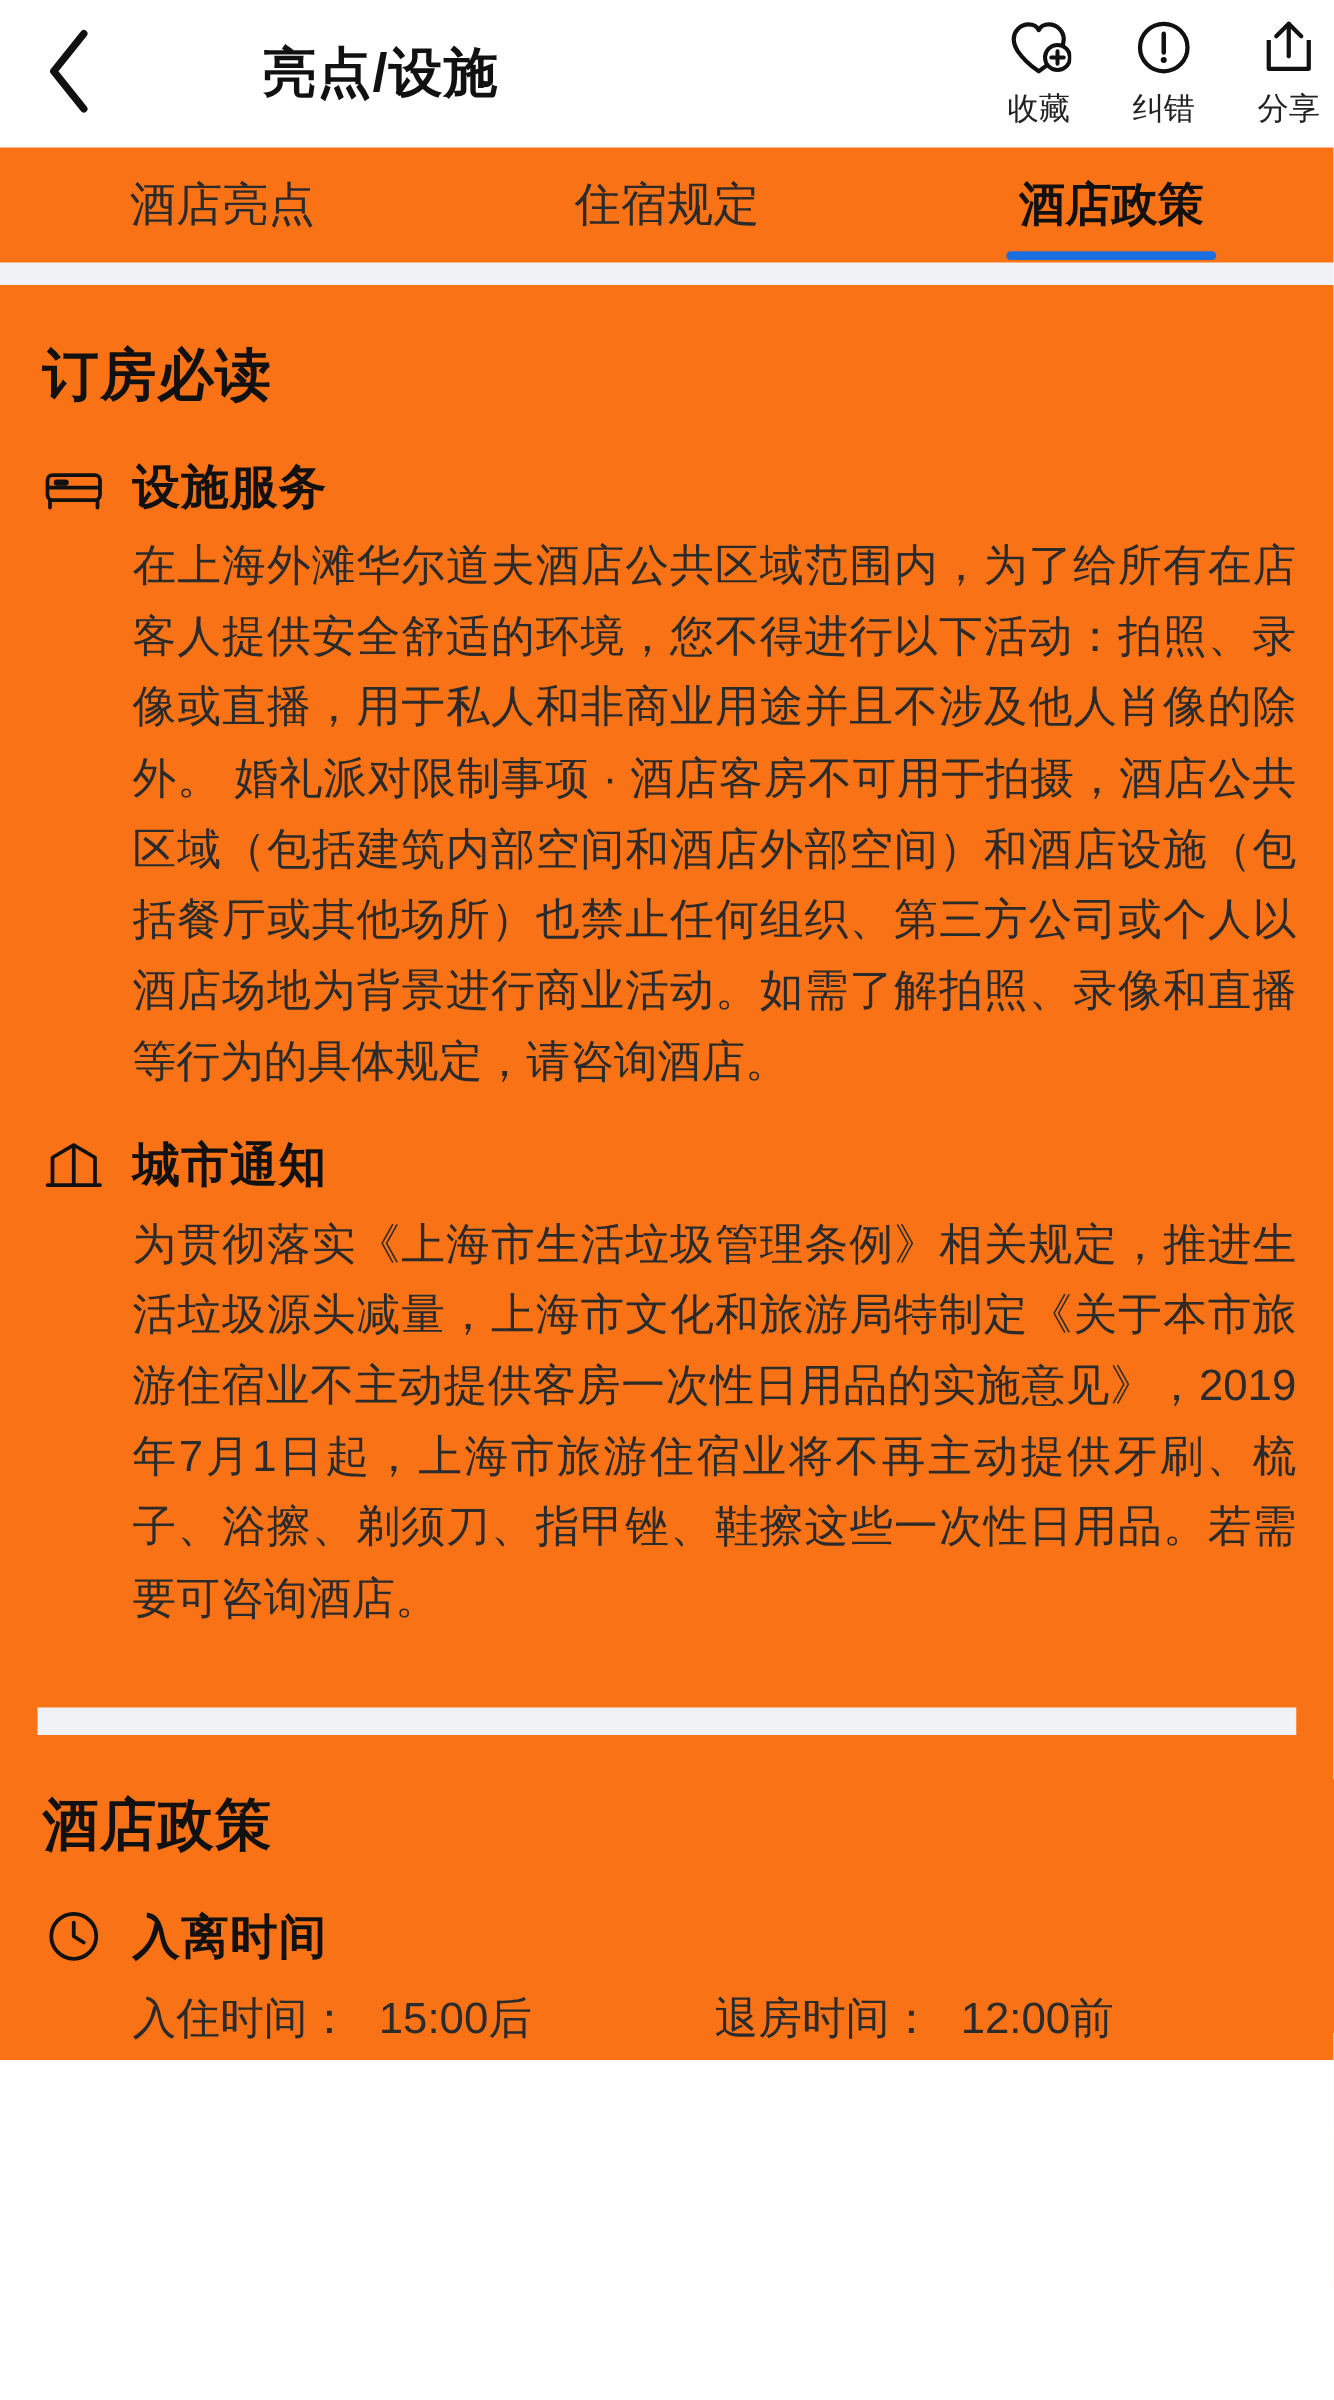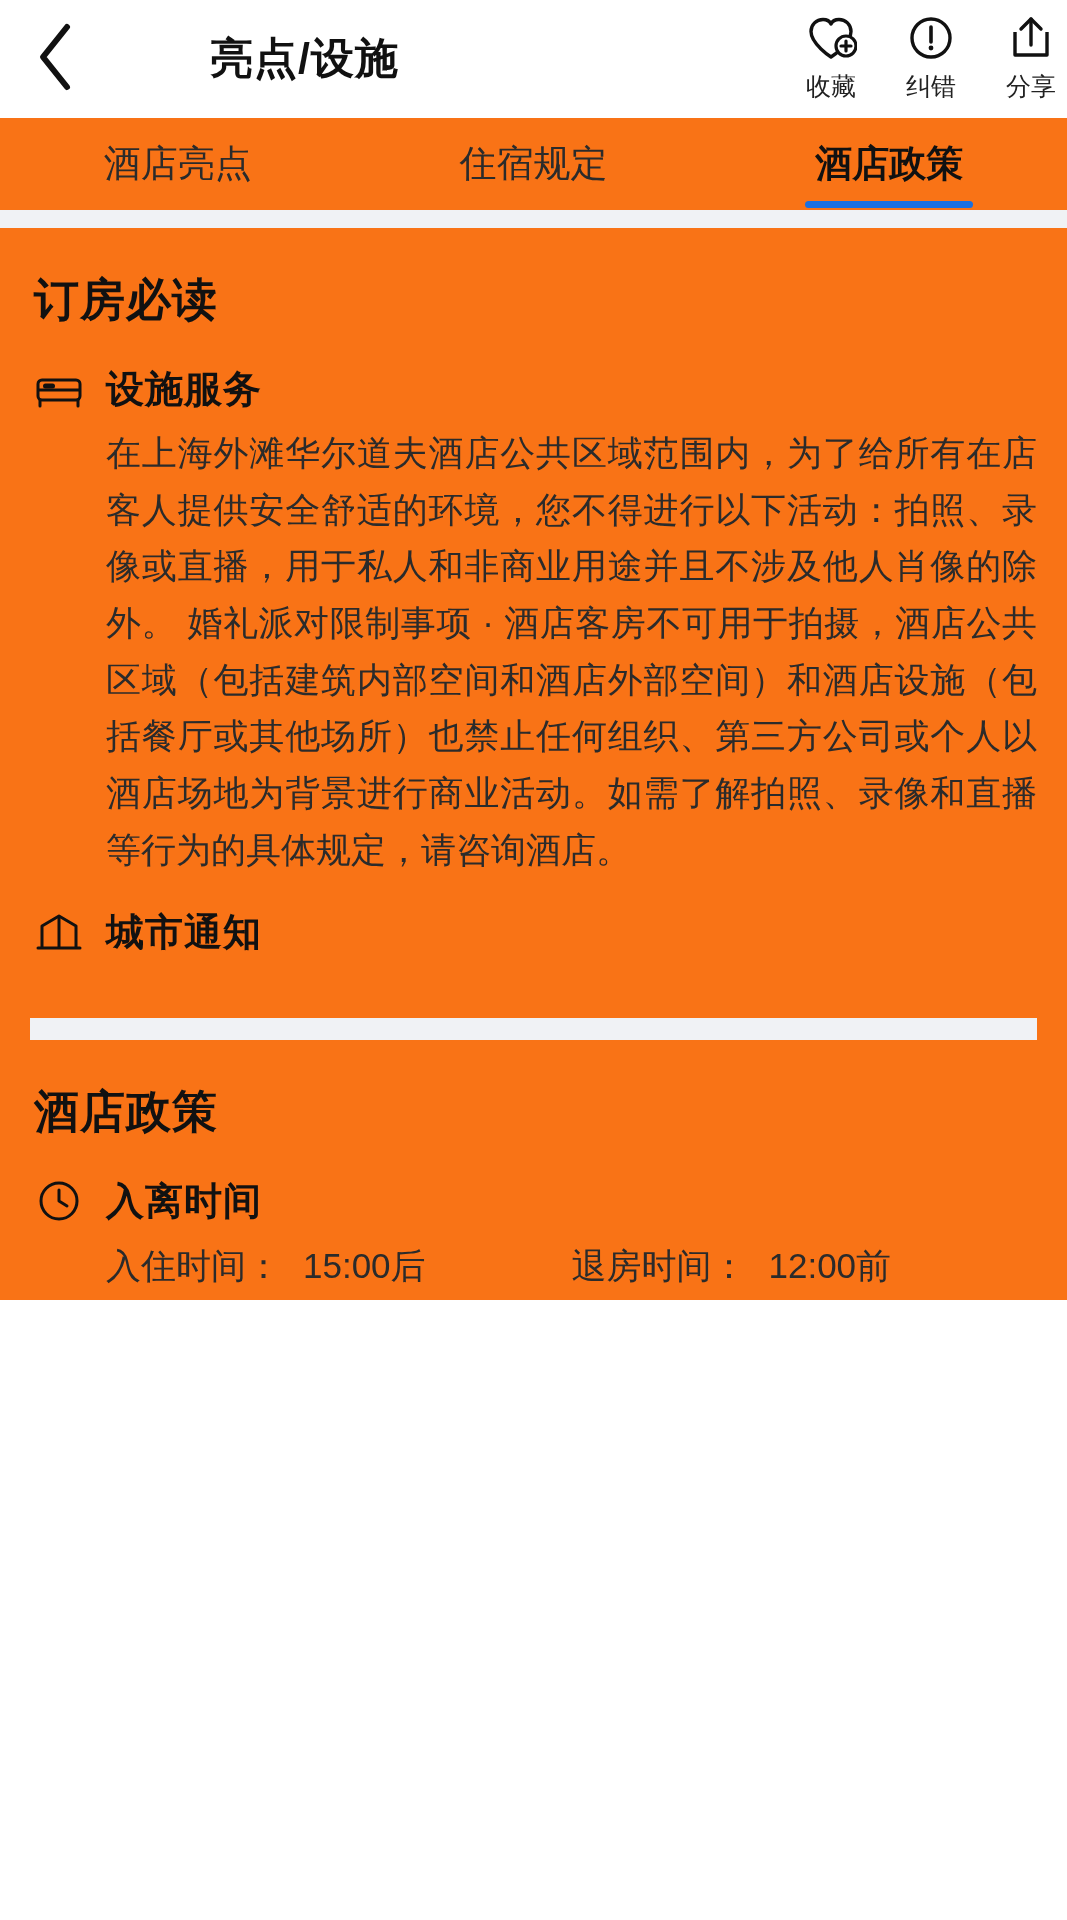--- a/index.html
+++ b/index.html
@@ -264,20 +264,21 @@
       <div class="block-head">
         <span class="ico">
           <svg width="50" height="44" viewBox="0 0 50 44" fill="none" xmlns="http://www.w3.org/2000/svg">
             <path d="M8 38 V16 L25 6 L42 16 V38" stroke="#111" stroke-width="3" stroke-linejoin="round" fill="none"></path>
             <path d="M25 6 V38" stroke="#111" stroke-width="3"></path>
             <path d="M4 38 H46" stroke="#111" stroke-width="3" stroke-linecap="round"></path>
           </svg>
         </span>
         <span class="title">城市通知</span>
       </div>
+      <div class="block-body tight">为贯彻落实《上海市生活垃圾管理条例》相关规定，推进生活垃圾源头减量，上海市文化和旅游局特制定《关于本市旅游住宿业不主动提供客房一次性日用品的实施意见》，2019年7月1日起，上海市旅游住宿业将不再主动提供牙刷、梳子、浴擦、剃须刀、指甲锉、鞋擦这些一次性日用品。若需要可咨询酒店。</div>
     </div>
 
     <div class="divider-band"></div>
 
     <div class="section-title">酒店政策</div>
 
     <div class="block">
       <div class="block-head">
         <span class="ico">
           <svg width="50" height="48" viewBox="0 0 50 48" fill="none" xmlns="http://www.w3.org/2000/svg">

